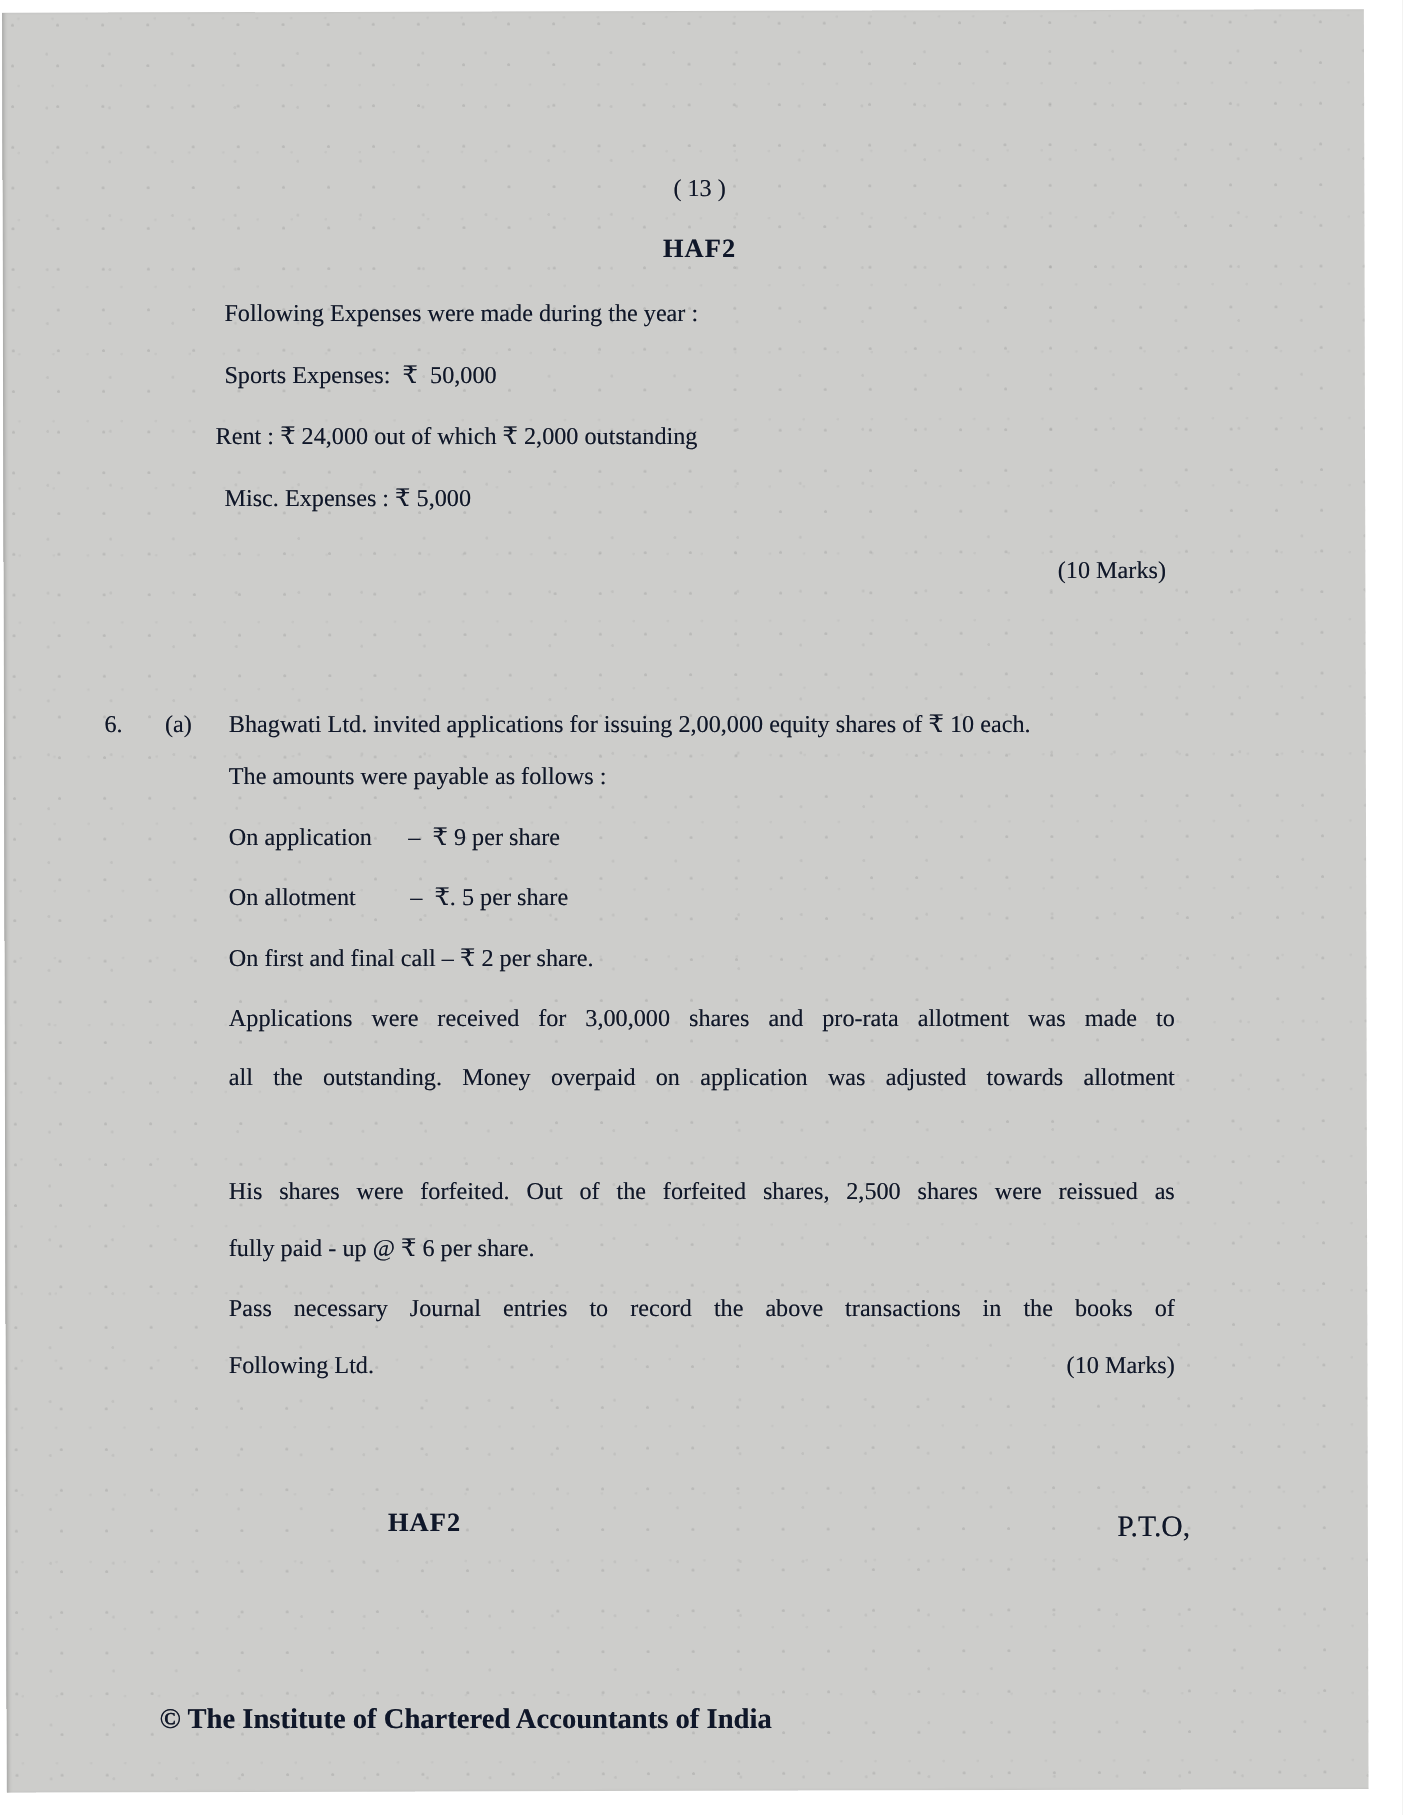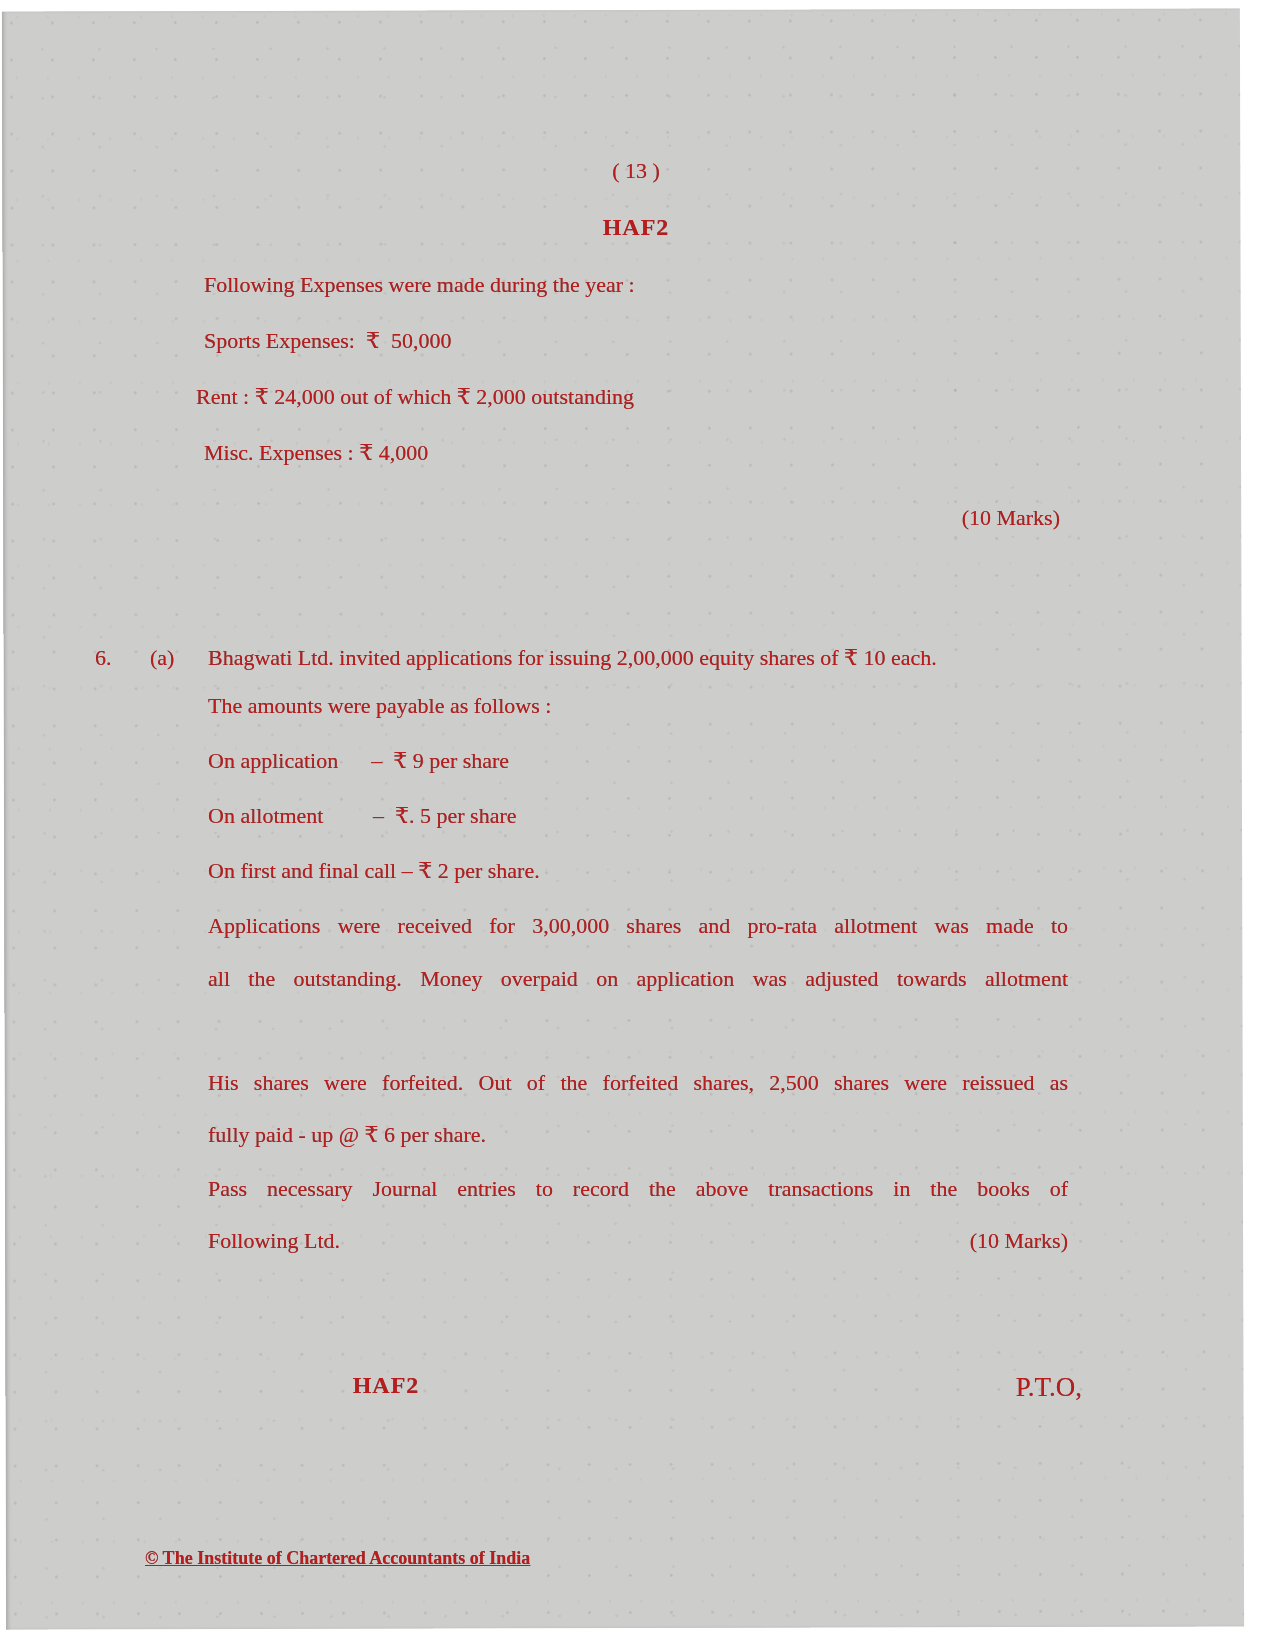--- a/index.html
+++ b/index.html
@@ -25,21 +25,21 @@
       radial-gradient(circle at 71% 77%, rgba(90,90,90,0.10) 1px, transparent 1.6px),
       radial-gradient(circle at 48% 9%,  rgba(110,110,110,0.08) 1px, transparent 1.5px);
     background-size: 41px 37px, 57px 49px, 31px 61px;
     transform: rotate(-0.15deg);
     box-shadow: inset 3px 0 4px -2px rgba(0,0,0,0.25);
   }
 
   .layer {
     position: absolute;
     inset: 0;
-    color: #b91c1c;
+    color: #0f172a;
     font-size: 22px;
     text-shadow: 0 0 0.5px rgba(20,20,20,0.5);
   }
 
   .line { position: absolute; white-space: nowrap; }
   .pre  { white-space: pre; }
 
   .center-col {
     left: 204px;
     width: 864px;
@@ -77,21 +77,21 @@
 <div class="sheet"></div>
 
 <div class="layer">
 
   <div class="line center-col" style="top:158px;">( 13 )</div>
   <div class="line center-col bold" style="top:214px; font-size:24px; letter-spacing:1px;">HAF2</div>
 
   <div class="line" style="top:272px; left:204px;">Following Expenses were made during the year :</div>
   <div class="line pre" style="top:328px; left:204px;">Sports Expenses:  ₹  50,000</div>
   <div class="line" style="top:384px; left:196px;">Rent : ₹ 24,000 out of which ₹ 2,000 outstanding</div>
-  <div class="line" style="top:440px; left:204px;">Misc. Expenses : ₹ 4,000</div>
+  <div class="line" style="top:440px; left:204px;">Misc. Expenses : ₹ 5,000</div>
   <div class="line marks-row" style="top:505px;">(10 Marks)</div>
 
   <div class="line" style="top:645px; left:95px;">6.</div>
   <div class="line" style="top:645px; left:150px;">(a)</div>
   <div class="line" style="top:645px; left:208px;">Bhagwati Ltd. invited applications for issuing 2,00,000 equity shares of ₹ 10 each.</div>
 
   <div class="line" style="top:693px; left:208px;">The amounts were payable as follows :</div>
 
   <div class="line pre" style="top:748px; left:208px;">On application      –  ₹ 9 per share</div>
   <div class="line pre" style="top:803px; left:208px;">On allotment         –  ₹. 5 per share</div>
@@ -105,15 +105,15 @@
   <div class="line just" style="top:1176px;">Pass necessary Journal entries to record the above transactions in the books of</div>
 
   <div class="line split-row" style="top:1228px;">
     <span>Following Ltd.</span>
     <span>(10 Marks)</span>
   </div>
 
   <div class="line center-col bold footer-code" style="top:1372px; font-size:24px; letter-spacing:1px;">HAF2</div>
   <div class="line" style="top:1372px; right:193px; font-size:27px;">P.T.O,</div>
 
-  <div class="line bold" style="top:1548px; left:145px; font-size:18px;text-decoration:underline;">© The Institute of Chartered Accountants of India</div>
+  <div class="line bold" style="top:1548px; left:145px; font-size:26px;">© The Institute of Chartered Accountants of India</div>
 
 </div>
 
 </body></html>

